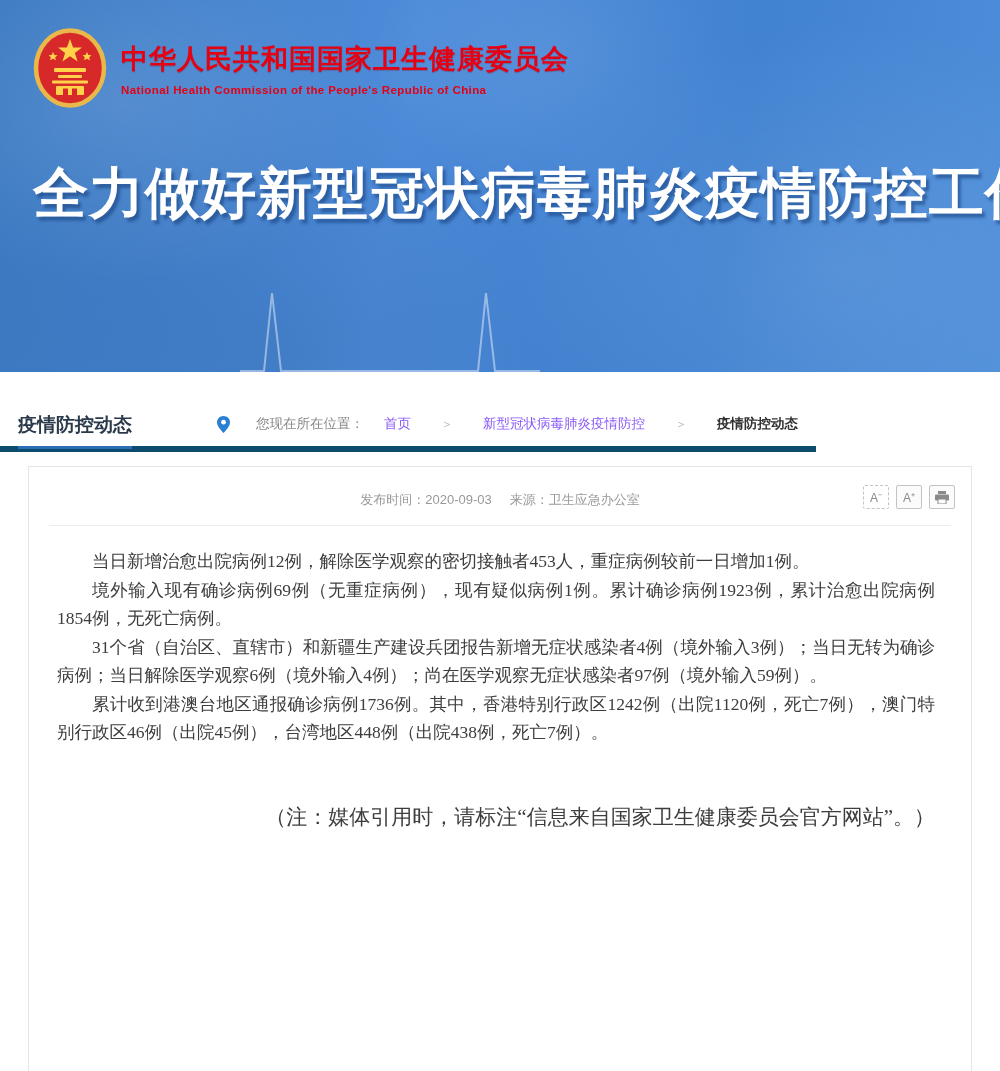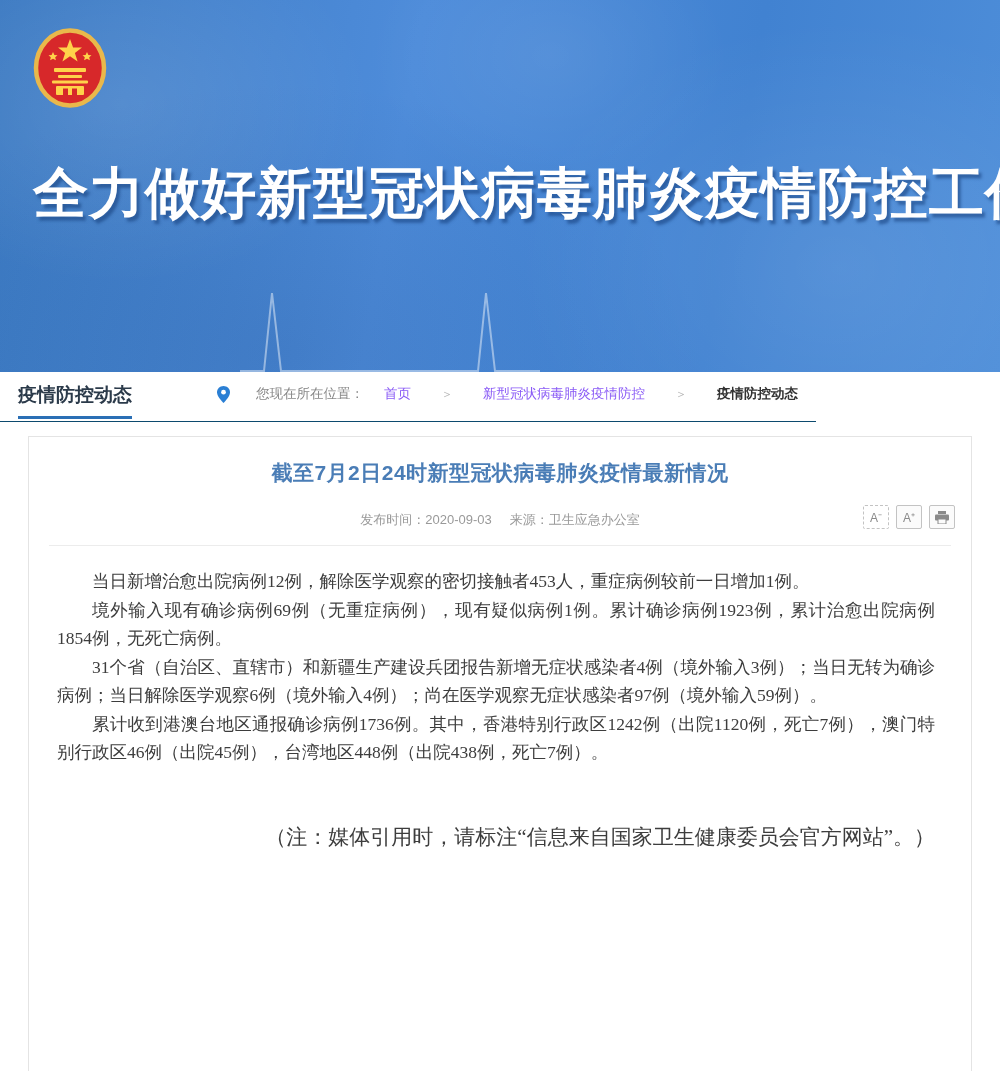--- a/index.html
+++ b/index.html
@@ -38,21 +38,22 @@
     position:absolute; top:157px; left:33px; width:935px;
     color:#ffffff; font-size:55px; font-weight:bold; letter-spacing:1px;
     white-space:nowrap;
     text-shadow:3px 4px 3px rgba(20,60,120,0.55);
   }
   .ecg { position:absolute; left:240px; top:285px; }
 
   
   .navrow {
     position:relative; width:816px; height:50px; background:#fff;
-    border-bottom:1px solid #0c4a6e;
+    border-bottom:6px solid #0c4a6e;
+    margin-top:30px;
   }
   .section-title {
     position:absolute; left:18px; top:10px;
     font-size:19px; font-weight:bold; color:#2b3a4a;
     padding-bottom:8px; border-bottom:3px solid #2a6fb5;
     cursor:pointer;
   }
   .crumbs {
     position:absolute; right:18px; top:0; height:44px;
     display:flex; align-items:center; font-size:13.5px; color:#888;gap:20px;
@@ -112,20 +113,24 @@
       <polygon points="37,11 40.1,19.6 49,19.6 41.9,24.9 44.6,33.5 37,28.2 29.4,33.5 32.1,24.9 25,19.6 33.9,19.6" fill="#ffd24a"></polygon>
       <polygon points="20,24 21.4,27 24.5,27.3 22.2,29.3 22.9,32.3 20,30.7 17.1,32.3 17.8,29.3 15.5,27.3 18.6,27" fill="#ffd24a"></polygon>
       <polygon points="54,24 55.4,27 58.5,27.3 56.2,29.3 56.9,32.3 54,30.7 51.1,32.3 51.8,29.3 49.5,27.3 52.6,27" fill="#ffd24a"></polygon>
       <rect x="21" y="40" width="32" height="4" rx="1" fill="#ffd24a"></rect>
       <rect x="25" y="47" width="24" height="3" rx="1" fill="#ffd24a"></rect>
       <rect x="19" y="52.5" width="36" height="3" rx="1" fill="#ffd24a"></rect>
       <rect x="23" y="58" width="28" height="9" rx="1" fill="#ffd24a"></rect>
       <rect x="30" y="60.5" width="5" height="6.5" fill="#d7282a"></rect>
       <rect x="39" y="60.5" width="5" height="6.5" fill="#d7282a"></rect>
     </svg>
+    <div class="site-text">
+      <div class="site-title">中华人民共和国国家卫生健康委员会</div>
+      <div class="site-subtitle">National Health Commission of the People's Republic of China</div>
+    </div>
   </div>
 
   <div class="slogan">全力做好新型冠状病毒肺炎疫情防控工作</div>
 
   <svg class="ecg" width="300" height="87">
     <polyline points="0,86 24,86 32,8 41,86 238,86 246,8 255,86 300,86" fill="none" stroke="rgba(255,255,255,0.45)" stroke-width="2"></polyline>
   </svg>
 </div>
 
 <div class="navrow">
@@ -141,21 +146,20 @@
     <span>您现在所在位置：</span>
     <span class="crumb">首页</span>
     <span class="crumb-sep">＞</span>
     <span class="crumb">新型冠状病毒肺炎疫情防控</span>
     <span class="crumb-sep">＞</span>
     <span class="crumb current">疫情防控动态</span>
   </div>
 </div>
 
 <div class="article-box">
-  <div class="article-title">截至7月2日24时新型冠状病毒肺炎疫情最新情况</div>
 
   <div class="meta-row">
     <span>发布时间：</span><span>2020-09-03</span><span class="m-gap"></span><span>来源：</span><span>卫生应急办公室</span>
 
     <div class="tools">
       <div class="tool-btn dashed">A⁻</div>
       <div class="tool-btn">A⁺</div>
       <div class="tool-btn">
         <svg width="14" height="13" viewBox="0 0 14 13">
           <rect x="3" y="0" width="8" height="3" fill="#8a8a8a"></rect>

